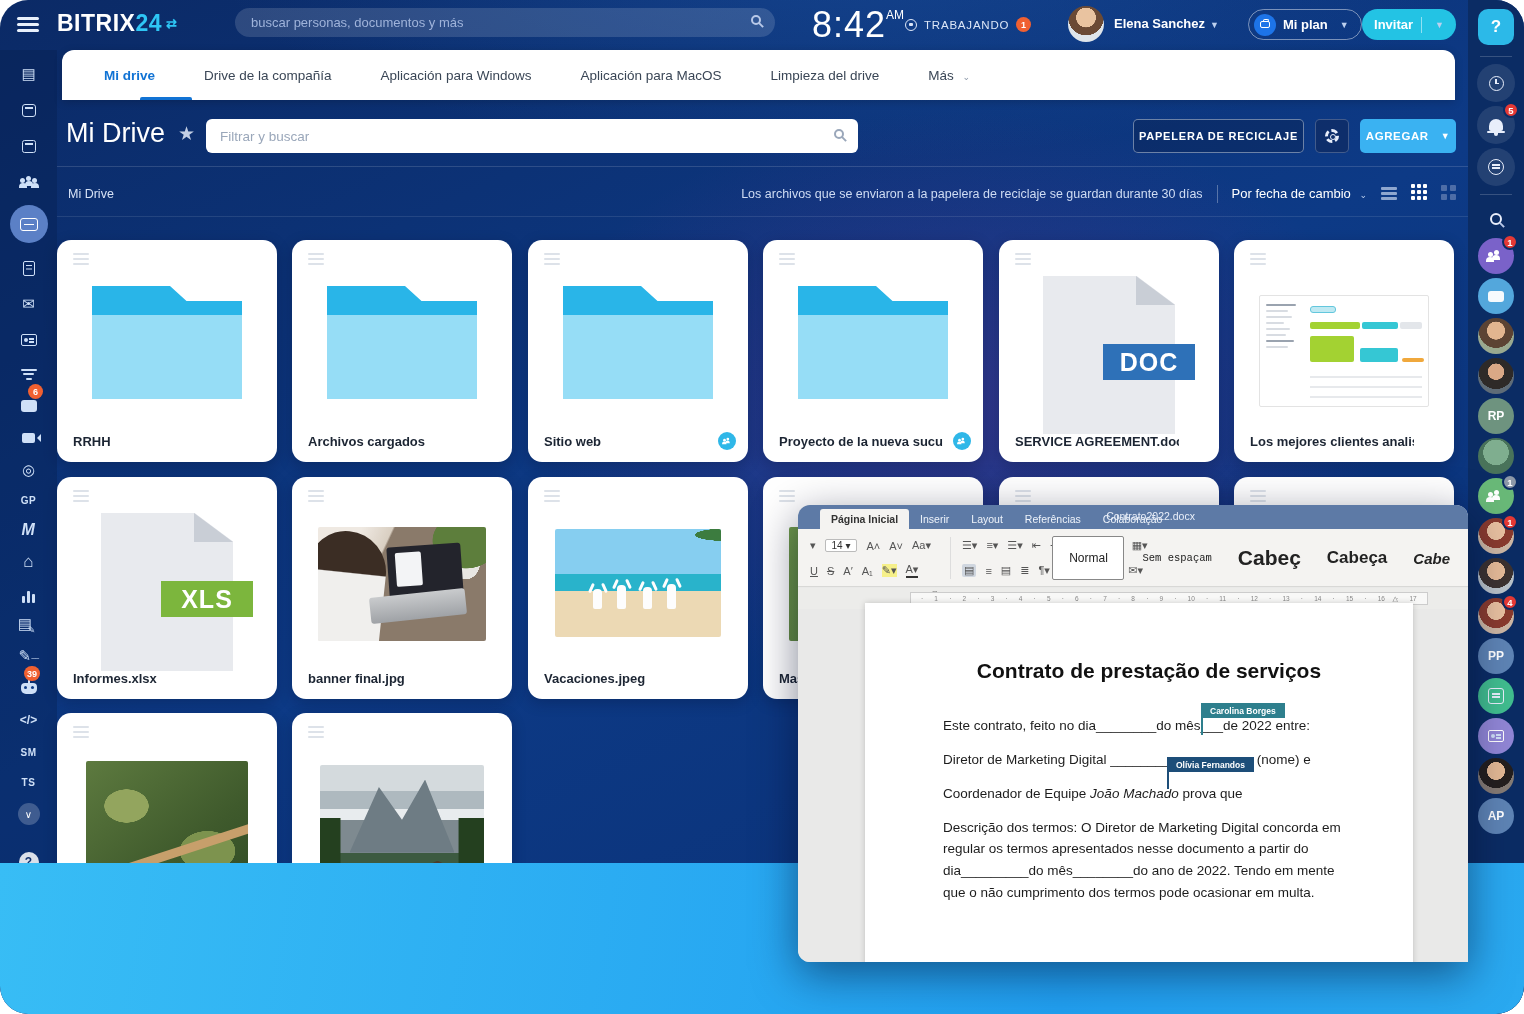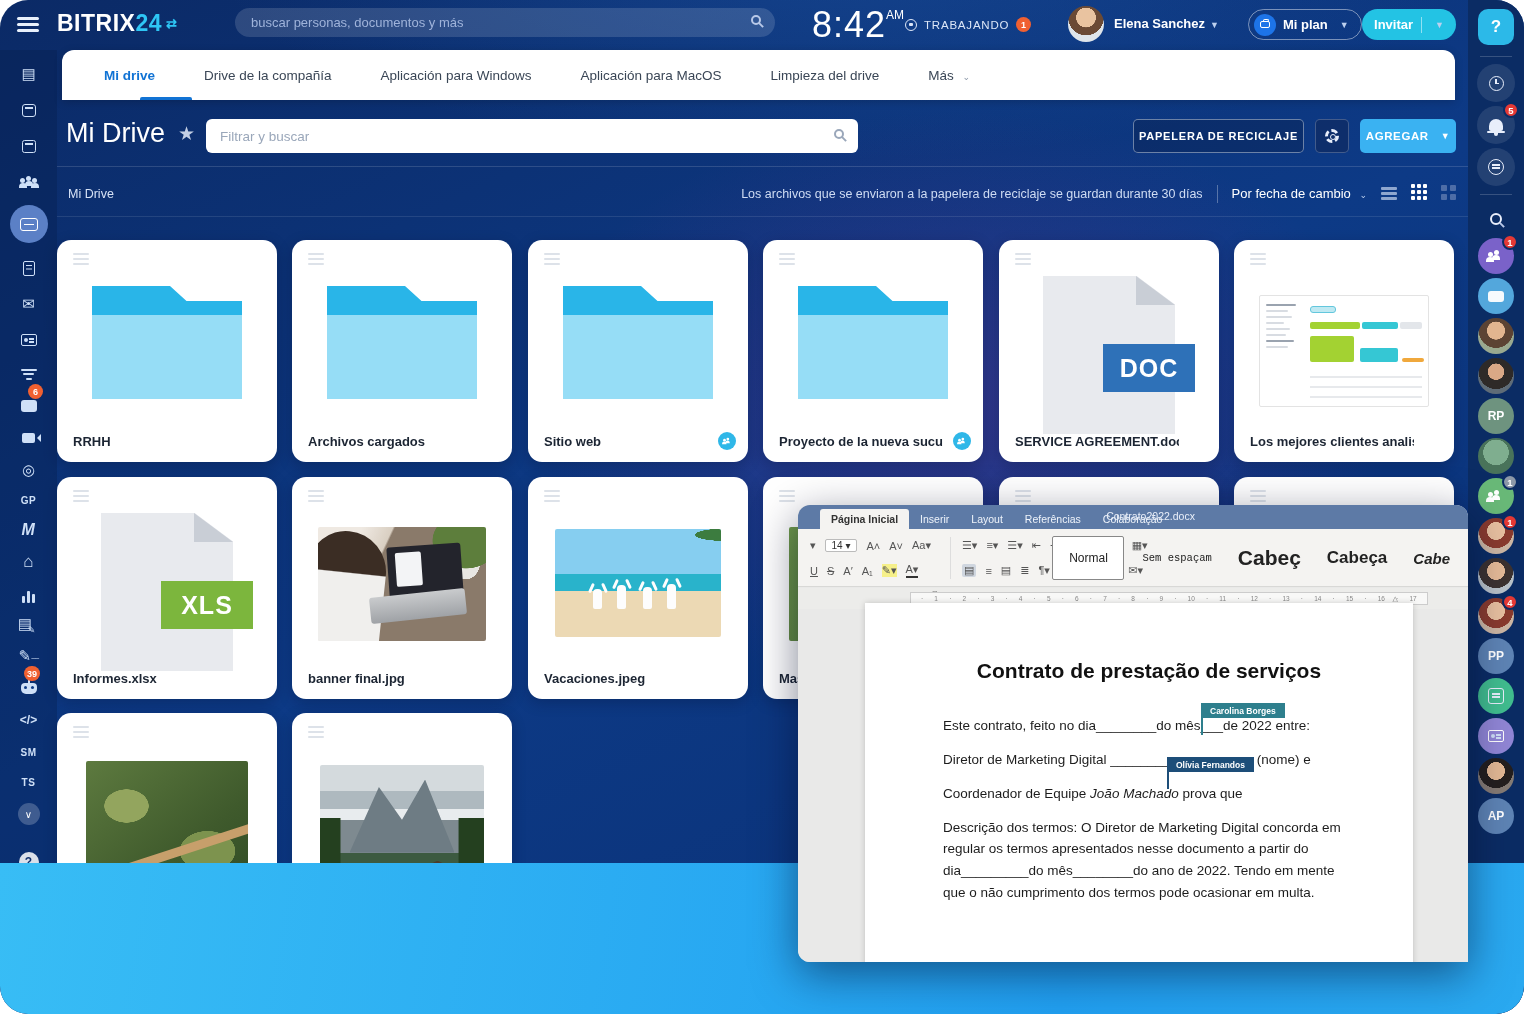--- a/index.html
+++ b/index.html
@@ -137,21 +137,21 @@
   .folder .ftop { position:absolute; left:0; top:0; width:100%; height:29px; background:#29b5e8; clip-path:polygon(0 0,52% 0,63% 52%,100% 52%,100% 100%,0 100%); }
   .folder .fbody { position:absolute; left:0; top:29px; width:100%; height:84px; background:#96ddf6; }
   .fperson { position:absolute; width:34px; }
   .fperson .hd { width:15px; height:15px; border-radius:50%; background:#3aa9cf; margin:0 auto 2px; }
   .fperson .tr { width:26px; height:24px; border-radius:8px 8px 2px 2px; background:#3aa9cf; margin:0 auto; }
   .fperson .lg { width:26px; height:26px; margin:1px auto 0; background:linear-gradient(90deg,#3aa9cf 0 42%, #96ddf6 42% 58%, #3aa9cf 58% 100%); }
   .share-badge { position:absolute; right:12px; bottom:12px; width:18px; height:18px; border-radius:50%; background:#2fb7e8; display:flex; align-items:center; justify-content:center; }
   .share-badge .ppl { transform:scale(0.55); } .share-badge .ppl i { background:#fff; } .share-badge .ppl i::before { background:#fff; }
   .pagefile { position:absolute; left:44px; top:36px; width:132px; height:158px; background:#e8eaee; clip-path:polygon(0 0,71% 0,100% 18%,100% 100%,0 100%); }
   .pagefold { position:absolute; left:calc(44px + 93px); top:36px; width:39px; height:29px; background:#c9ced6; clip-path:polygon(0 0,100% 100%,0 100%); }
-  .filetag { position:absolute; left:104px; top:104px; width:92px; height:48px; color:#fff; font-size:25px; font-weight:bold; display:flex; align-items:center; justify-content:center; letter-spacing:1px; }
+  .filetag { position:absolute; left:104px; top:104px; width:92px; height:36px; color:#fff; font-size:25px; font-weight:bold; display:flex; align-items:center; justify-content:center; letter-spacing:1px; }
   .thumb { position:absolute; border-radius:2px; overflow:hidden; }
   
   .dash { left:25px; top:55px; width:170px; height:112px; background:#fff; border:1px solid #e3e3e3; }
   .dash .side { position:absolute; left:6px; top:8px; width:34px; }
   .dash .side i { display:block; height:2px; background:#d8dce2; margin-bottom:4px; border-radius:1px; }
   .dash .side i.hl { background:#9aa3af; }
   .dash .btn { position:absolute; left:50px; top:10px; width:26px; height:7px; border-radius:3px; background:#bfe9f2; border:1px solid #63c7dd; }
   .dash .hbar { position:absolute; left:50px; top:26px; height:7px; border-radius:2px; }
   .dash .blk { position:absolute; border-radius:2px; }
   .dash .tline { position:absolute; left:50px; height:1.5px; background:#e7e9ec; width:112px; }

